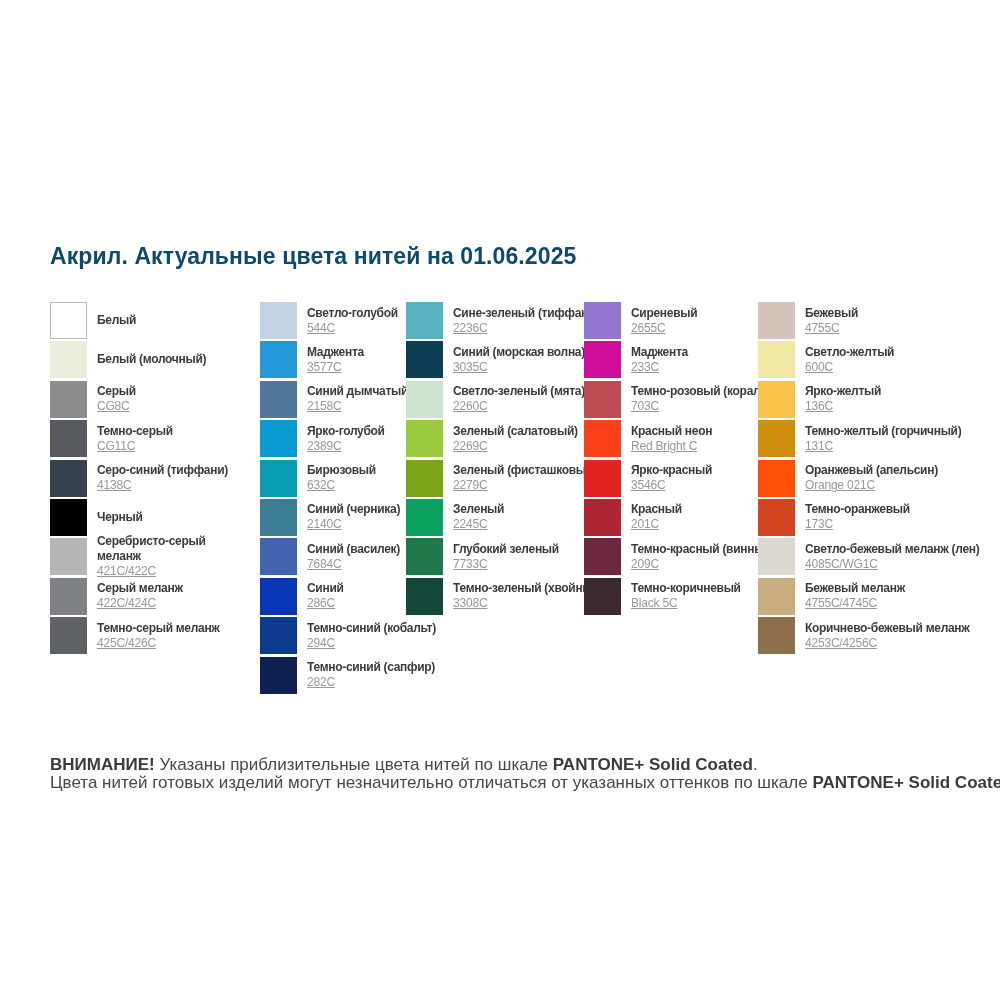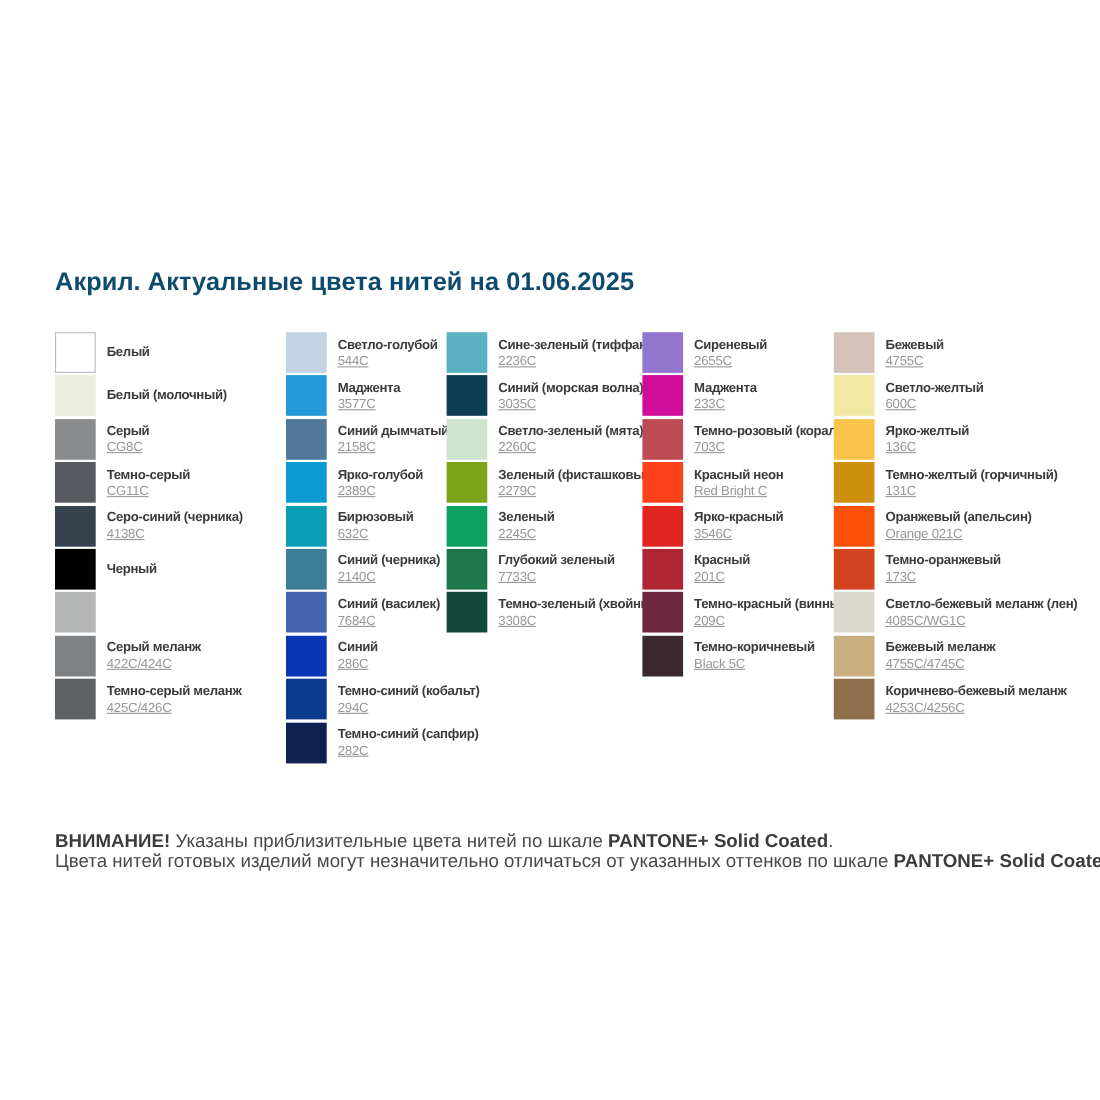--- a/index.html
+++ b/index.html
@@ -108,32 +108,37 @@
         <div class="row">
           <div class="sw" style="background: rgb(87, 91, 96);"></div>
           <div class="txt">
             <div class="name">Темно-серый</div>
             <div class="code">CG11C</div>
           </div>
         </div>
         <div class="row">
           <div class="sw" style="background: rgb(54, 67, 78);"></div>
           <div class="txt">
-            <div class="name">Серо-синий (черника)</div>
+            <div class="name">Серо-синий (тиффани)</div>
             <div class="code">4138C</div>
           </div>
         </div>
         <div class="row">
           <div class="sw" style="background: rgb(1, 1, 1);"></div>
           <div class="txt">
             <div class="name">Черный</div>
           </div>
         </div>
         <div class="row">
           <div class="sw" style="background: rgb(181, 183, 182);"></div>
+          <div class="txt">
+            <div class="name">Серебристо-серый
+меланж</div>
+            <div class="code">421C/422C</div>
+          </div>
         </div>
         <div class="row">
           <div class="sw" style="background: rgb(127, 130, 133);"></div>
           <div class="txt">
             <div class="name">Серый меланж</div>
             <div class="code">422C/424C</div>
           </div>
         </div>
         <div class="row">
           <div class="sw" style="background: rgb(95, 98, 101);"></div>
@@ -228,20 +233,27 @@
           <div class="txt">
             <div class="name">Синий (морская волна)</div>
             <div class="code">3035C</div>
           </div>
         </div>
         <div class="row">
           <div class="sw" style="background: rgb(205, 228, 207);"></div>
           <div class="txt">
             <div class="name">Светло-зеленый (мята)</div>
             <div class="code">2260C</div>
+          </div>
+        </div>
+        <div class="row">
+          <div class="sw" style="background: rgb(153, 201, 63);"></div>
+          <div class="txt">
+            <div class="name">Зеленый (салатовый)</div>
+            <div class="code">2269C</div>
           </div>
         </div>
         <div class="row">
           <div class="sw" style="background: rgb(124, 164, 25);"></div>
           <div class="txt">
             <div class="name">Зеленый (фисташковый)</div>
             <div class="code">2279C</div>
           </div>
         </div>
         <div class="row">

